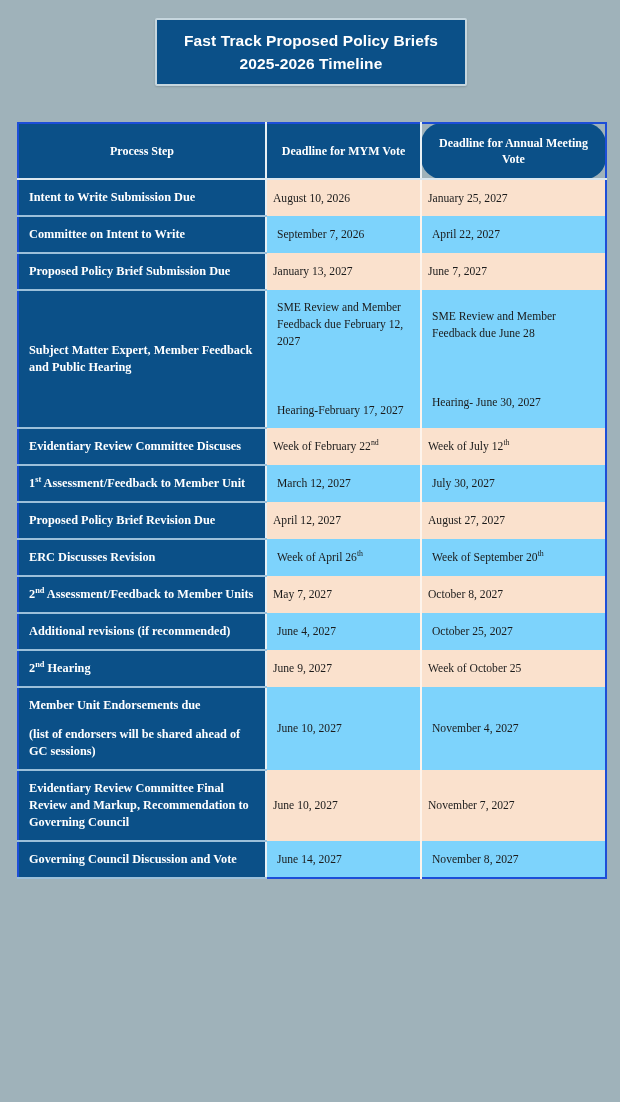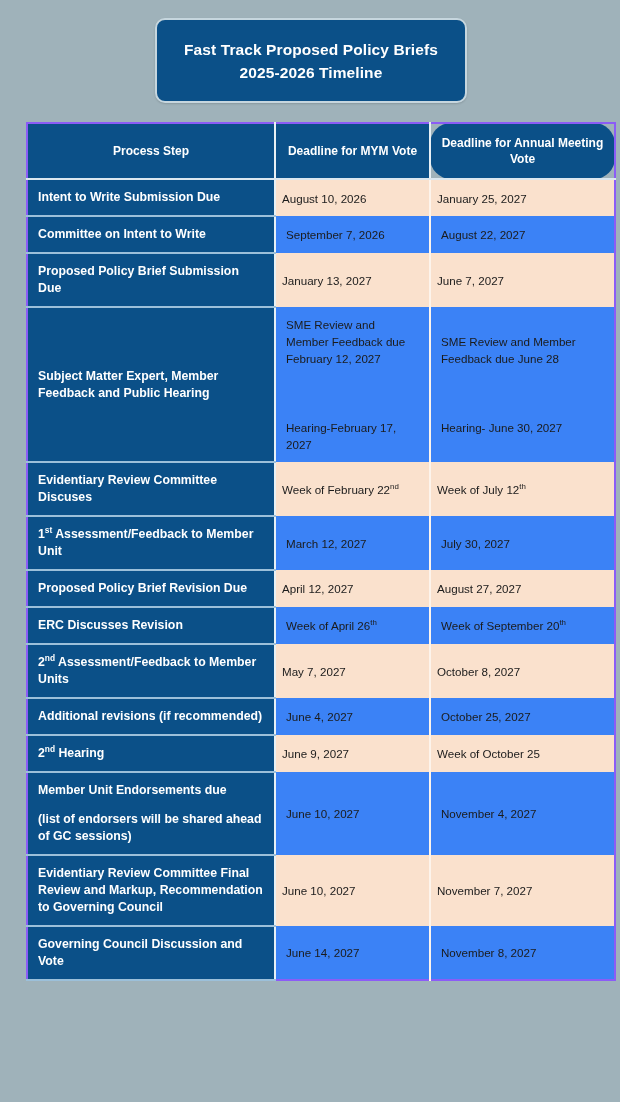--- a/index.html
+++ b/index.html
@@ -18,50 +18,51 @@
     height: 1102px;
     background: #9fb2ba;
   }
 
   
   #banner {
     position: absolute;
     left: 155px;
     top: 18px;
     width: 312px;
-    height: 85px;
+    height: 68px;
     background: #0b5088;
     border: 2px solid #c6d6de;
-    border-radius: 10px;
+    border-radius: 2px;
     display: flex;
     flex-direction: column;
     align-items: center;
     justify-content: center;
     box-shadow: 0 1px 2px rgba(0,0,0,0.15);
   }
   .banner-line {
     color: #ffffff;
     font-weight: bold;
     font-size: 15.5px;
     letter-spacing: 0.1px;
     line-height: 21px;
     text-align: center;
     white-space: nowrap;
   }
   .banner-line.second { margin-top: 2px; }
 
   
   #timeline-table {
     position: absolute;
-    left: 26px;
+    left: 17px;
     top: 122px;
     width: 588px;
     border-collapse: collapse;
     table-layout: fixed;
-    border: 2px solid #8b5cf6;
+    border: 2px solid #1d4ed8;
+    font-family: Liberation Serif, serif;
   }
 
   #timeline-table col.c1 { width: 248px; }
   #timeline-table col.c2 { width: 155px; }
   #timeline-table col.c3 { width: 185px; }
 
   
   thead th {
     background: #0b5088;
     color: #ffffff;
@@ -97,21 +98,21 @@
     line-height: 17px;
     text-align: left;
     vertical-align: middle;
     padding: 9px 10px;
     border-right: 2px solid #fdf4ec;
     border-bottom: 0;
   }
   td.date:last-child { border-right: none; }
 
   tr.shade-a td.date { background: #fae1cd; padding-left: 6px; }
-  tr.shade-b td.date { background: #3b82f6; }
+  tr.shade-b td.date { background: #7dd3fc; }
 
   
   .para + .para { margin-top: 11px; }
   td.step .para + .para { margin-top: 12px; }
 
   
   tr.tall td.date .para + .para { margin-top: 52px; }
 
   sup {
     font-size: 0.68em;
@@ -146,21 +147,21 @@
 
       <tr class="shade-a">
         <td class="step">Intent to Write Submission Due</td>
         <td class="date">August 10, 2026</td>
         <td class="date">January 25, 2027</td>
       </tr>
 
       <tr class="shade-b">
         <td class="step">Committee on Intent to Write</td>
         <td class="date">September 7, 2026</td>
-        <td class="date">August 22, 2027</td>
+        <td class="date">April 22, 2027</td>
       </tr>
 
       <tr class="shade-a">
         <td class="step">Proposed Policy Brief Submission Due</td>
         <td class="date">January 13, 2027</td>
         <td class="date">June 7, 2027</td>
       </tr>
 
       <tr class="shade-b tall">
         <td class="step">Subject Matter Expert, Member Feedback and Public Hearing</td>

